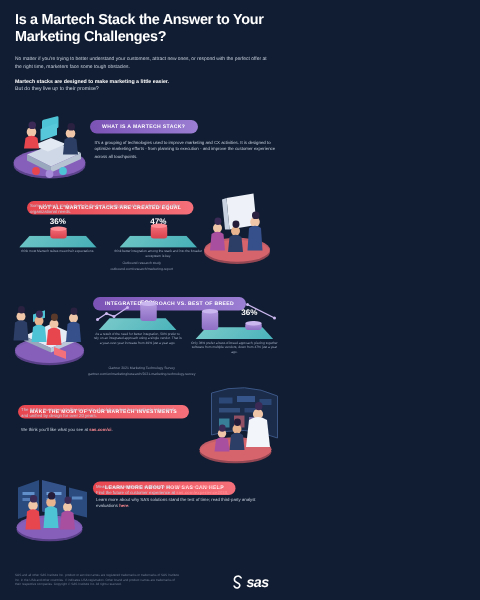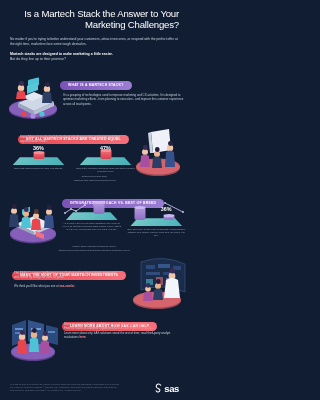--- a/index.html
+++ b/index.html
@@ -9,22 +9,22 @@
     font-family:"Liberation Sans", sans-serif;
     color:#ffffff;
     overflow:hidden;
     position:relative;
   }
   .page { width:189px; height:400px; position:relative; }
 
   
   .header { padding:8px 10px 0 10px; }
   .title {
-    font-size:9.6px; line-height:11.4px; font-weight:400;
-    letter-spacing:-0.2px; color:#ffffff;text-align:right;
+    font-size:9.6px; line-height:11.4px; font-weight:700;
+    letter-spacing:-0.2px; color:#ffffff;
   }
   .intro {
     margin-top:6px;
     font-size:3.3px; line-height:5px; color:#c9d2e0; font-weight:400;
   }
   .intro-strong {
     margin-top:5px;
     font-size:3.5px; line-height:5.2px; color:#ffffff; font-weight:700;
   }
   .intro-sub { font-size:3.5px; line-height:5.2px; color:#c9d2e0; font-weight:400; }
@@ -105,21 +105,21 @@
   .footer { position:absolute; left:0; bottom:0; width:189px; height:26px; }
   .copyright {
     position:absolute; left:10px; bottom:8px;
     font-size:2.1px; color:#6d7a90; line-height:3px; width:110px;
   }
   .sas-logo {
     position:absolute; right:10px; bottom:6px;
     display:flex; align-items:center; gap:1px;
   }
   .sas-mark { width:9px; height:11px; }
-  .sas-word { font-size:9.5px; font-weight:700; letter-spacing:-0.4px; color:#fff; line-height:10px; }
+  .sas-word { font-size:9.5px; font-weight:700; letter-spacing:-0.4px; color:#fff; line-height:10px;font-style:italic; }
 </style>
 </head>
 <body>
 
 <div class="page">
 
   <div class="header">
     <div class="title">Is a Martech Stack the Answer to Your Marketing Challenges?</div>
     <div class="intro">No matter if you're trying to better understand your customers, attract new ones, or respond with the perfect offer at the right time, marketers face some tough obstacles.</div>
     <div class="intro-strong">Martech stacks are designed to make marketing a little easier.</div>

